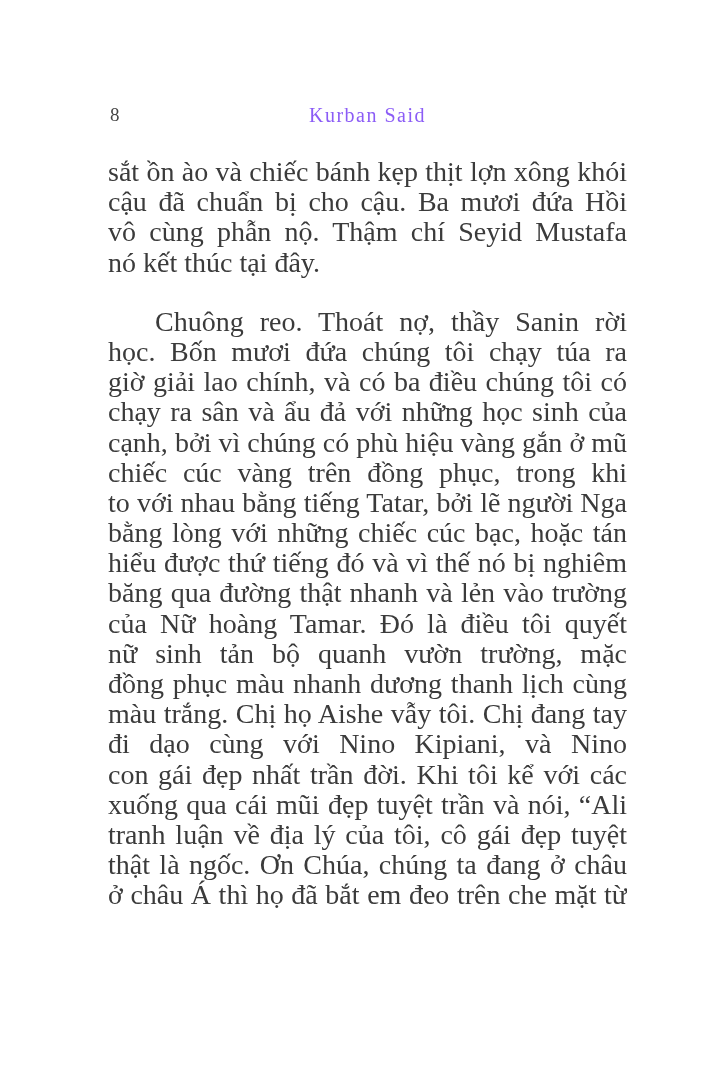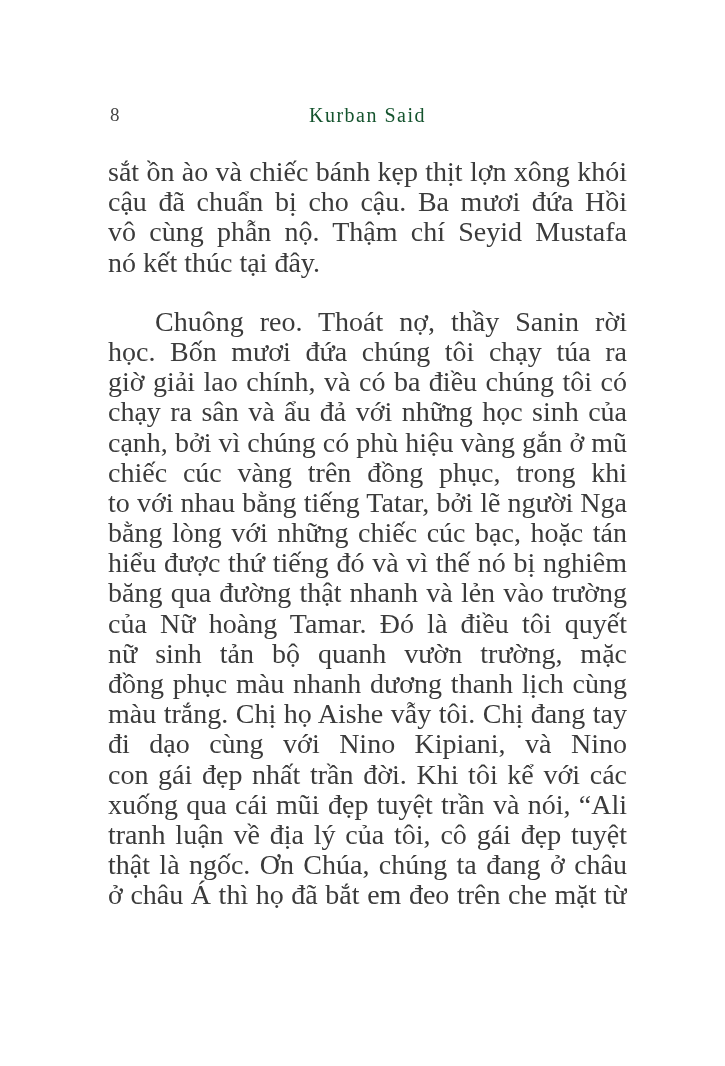--- a/index.html
+++ b/index.html
@@ -64,21 +64,21 @@
     text-align-last: left;
   }
 </style>
 </head>
 <body>
 
 <div class="page" style="background: rgb(255, 255, 255); color: rgb(59, 59, 59);">
 
   <header class="running-header">
     <span class="page-number">8</span>
-    <div class="running-title" style="color: #14532d;">Kurban Said</div>
+    <div class="running-title" style="color: #8b5cf6;">Kurban Said</div>
   </header>
 
   <main class="body-text">
       <div class="para">
         <div class="line">sắt ồn ào và chiếc bánh kẹp thịt lợn xông khói mà mẹ</div>
         <div class="line">cậu đã chuẩn bị cho cậu. Ba mươi đứa Hồi giáo chúng tôi</div>
         <div class="line">vô cùng phẫn nộ. Thậm chí Seyid Mustafa còn xin phép</div>
         <div class="line no-stretch">nó kết thúc tại đây.</div>
       </div>
       <div class="para indent">

